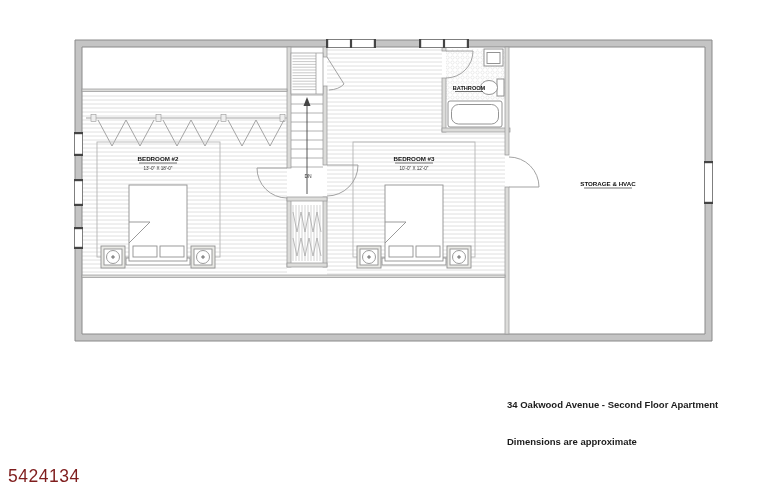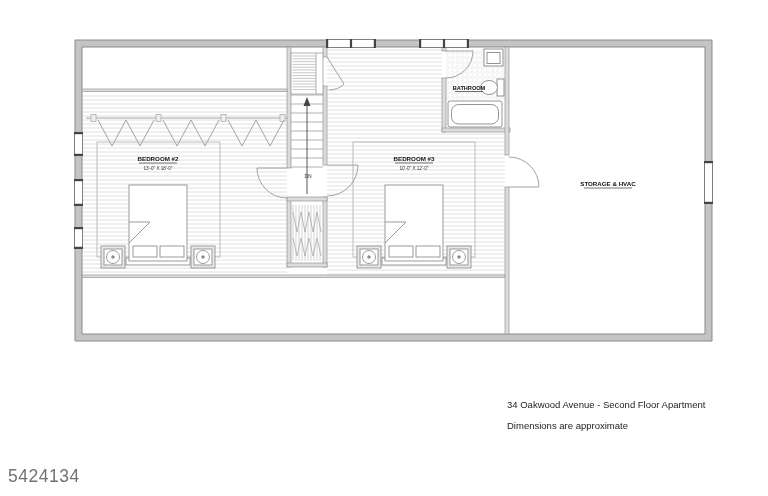--- a/index.html
+++ b/index.html
@@ -2,23 +2,23 @@
 <html><head>
 <meta charset="utf-8">
 <style>
   html,body{margin:0;padding:0;background:#ffffff;}
   #page{position:relative;width:768px;height:496px;background:#ffffff;overflow:hidden;
         font-family:"Liberation Sans",sans-serif;}
   #plan-svg{position:absolute;left:0;top:0;}
   .room-label{font-family:"Liberation Sans",sans-serif;font-weight:bold;fill:#111;}
   .room-dims{font-family:"Liberation Sans",sans-serif;fill:#333;}
   #title-block{position:absolute;left:507px;top:399px;width:240px;color:#1c1c1c;
-               font-size:9.5px;font-weight:normal;line-height:12px;}
-  #title-block .note{margin-top:9px;}
-  #photo-id{position:absolute;left:8px;top:466px;font-size:17.5px;color:#737373;letter-spacing:.5px;}
+               font-size:9.5px;font-weight:bold;line-height:12px;}
+  #title-block .note{margin-top:25px;}
+  #photo-id{position:absolute;left:8px;top:466px;font-size:17.5px;color:#7f1d1d;letter-spacing:.5px;}
 </style>
 </head>
 <body>
 
 <div id="page">
 
 <svg id="plan-svg" width="768" height="496" viewBox="0 0 768 496">
 
   <defs>
     <pattern id="tile" width="5" height="5" patternUnits="userSpaceOnUse">

